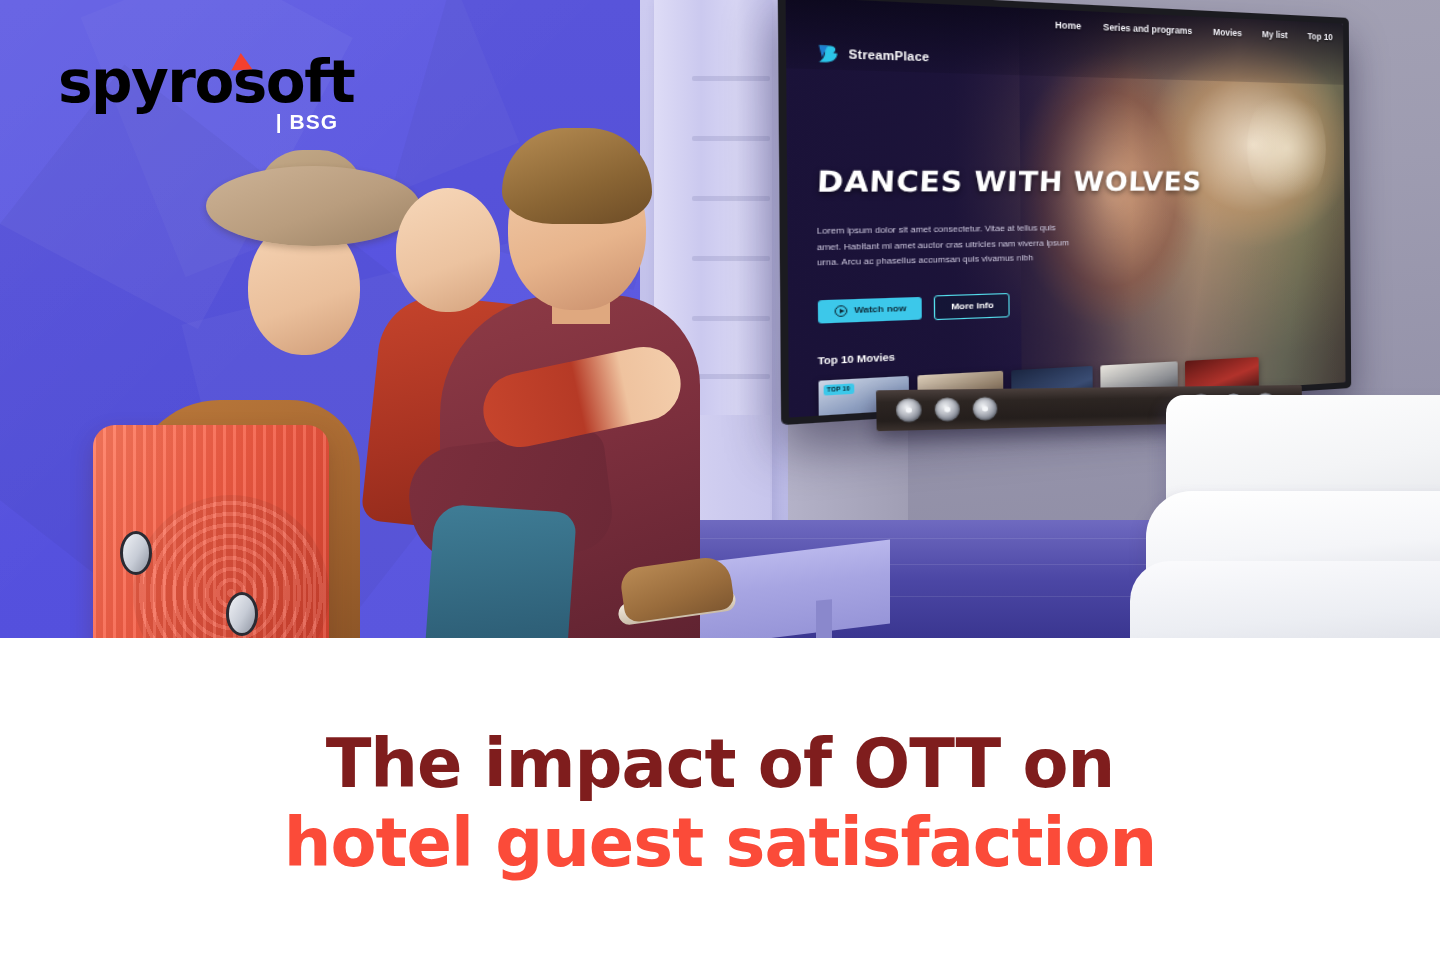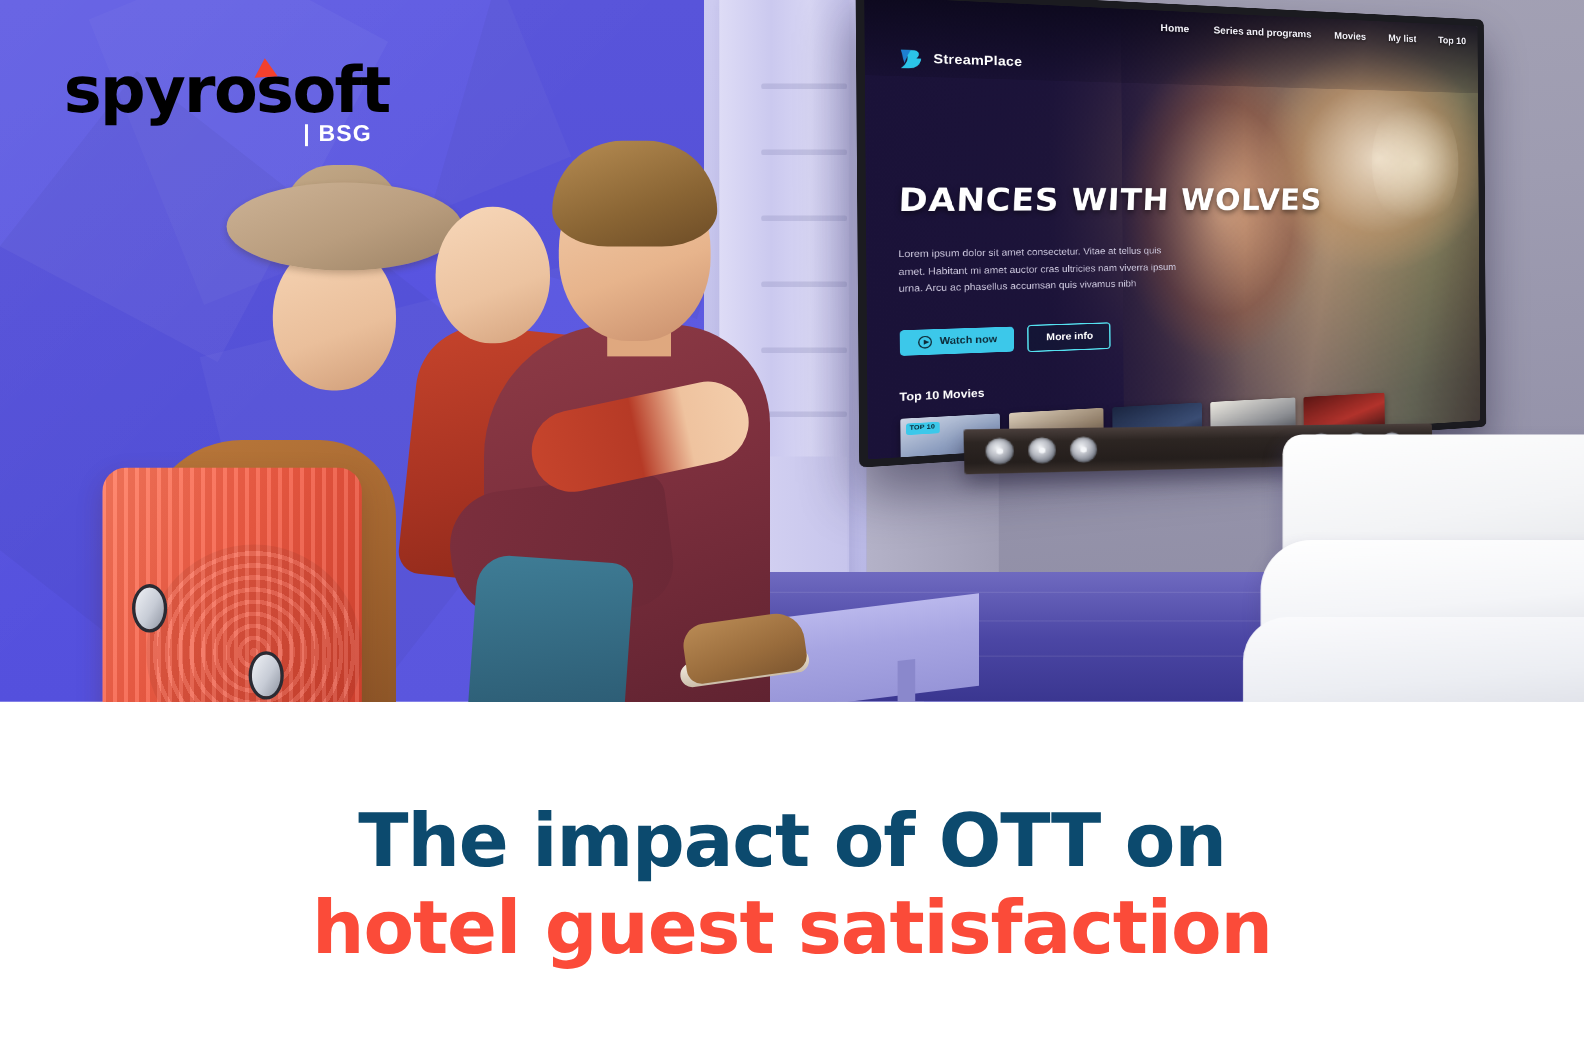--- a/index.html
+++ b/index.html
@@ -212,21 +212,21 @@
     border-bottom:11px solid transparent; transform:rotate(28deg); }
   .logo-sub { position:absolute; right:10px; top:62px; color:#fff; font-size:21px;
     font-weight:bold; letter-spacing:1px; }
 
   
   .titleblock { position:absolute; left:0; top:638px; width:1440px; height:322px;
     background:#fff; display:flex; flex-direction:column; align-items:center;
     justify-content:center; padding-top:10px; }
   .t-line { font-size:67px; font-weight:bold; line-height:1.18; letter-spacing:-1px;
     text-align:center; font-family:"DejaVu Sans", sans-serif; }
-  .t-line1 { color:#0c4a6e; }
+  .t-line1 { color:#7f1d1d; }
   .t-line2 { color:#fb4b39; }
 </style>
 </head>
 <body>
 
 <div class="page">
 
   <div class="hero">
 
     <div class="brandbg">

